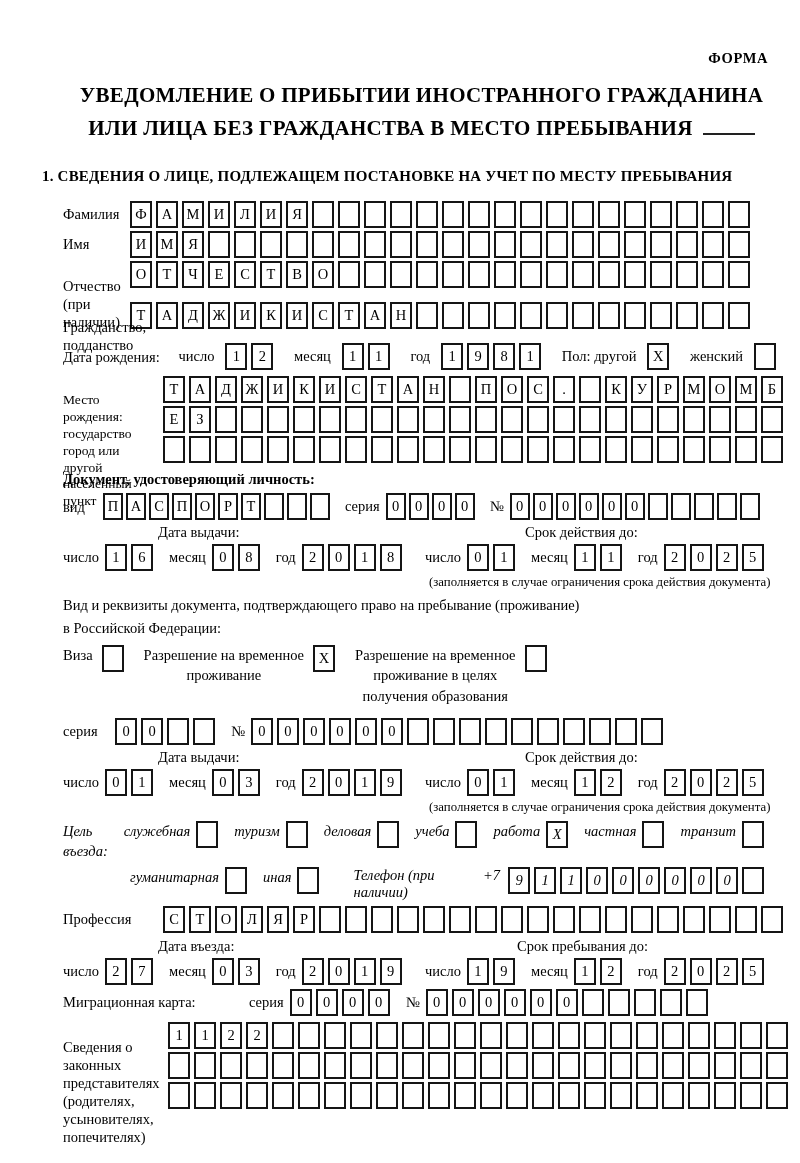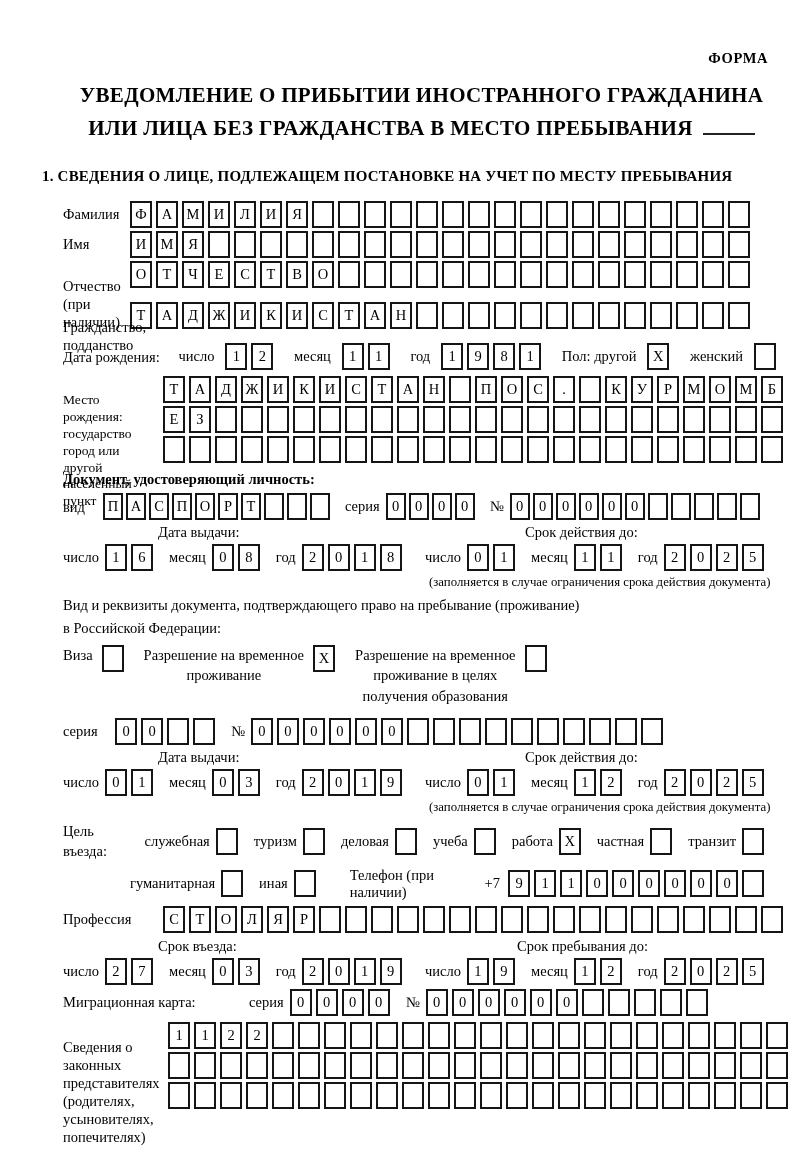--- a/index.html
+++ b/index.html
@@ -61,21 +61,21 @@
 
   .plain { font-size:14.5px; line-height:1.55; }
 
   
   .opts { display:flex; align-items:flex-start; margin:6px 0 12px; }
   .opt { display:flex; align-items:flex-start; margin-right:16px; }
   .olbl { font-size:14.5px; line-height:1.4; white-space:pre-line; }
   .olbl.ctr { text-align:center; }
   .opt .cells { margin-left:9px; }
 
-  .prow { display:flex; align-items:center; margin-bottom:5px; }
+  .prow { display:flex; margin-bottom:5px;font-style:italic; }
   .prow .olbl { margin-right:6px; }
   .prow .cells { margin-right:12px; }
   .indent { margin-left:67px; }
   .phone-lbl { font-size:14.5px; margin:0 10px 0 18px; }
   .pfx { font-size:14.5px; margin-right:8px; }
 
   .w-mig { width:186px; }
 </style>
 </head>
 <body>
@@ -598,21 +598,21 @@
         <span class="cell"></span>
         <span class="cell"></span>
         <span class="cell"></span>
         <span class="cell"></span>
         <span class="cell"></span>
       </div>
   </div>
 
   <div class="two-col" style="margin-top:5px;">
     <div class="col-l">
-      <div class="col-head">Срок въезда:</div>
+      <div class="col-head">Дата въезда:</div>
       <div class="dg">
         <span class="dlbl nolm">число</span>
         <span class="cells">
             <span class="cell">2</span>
             <span class="cell">7</span>
           </span>
         <span class="dlbl">месяц</span>
         <span class="cells">
             <span class="cell">0</span>
             <span class="cell">3</span>

